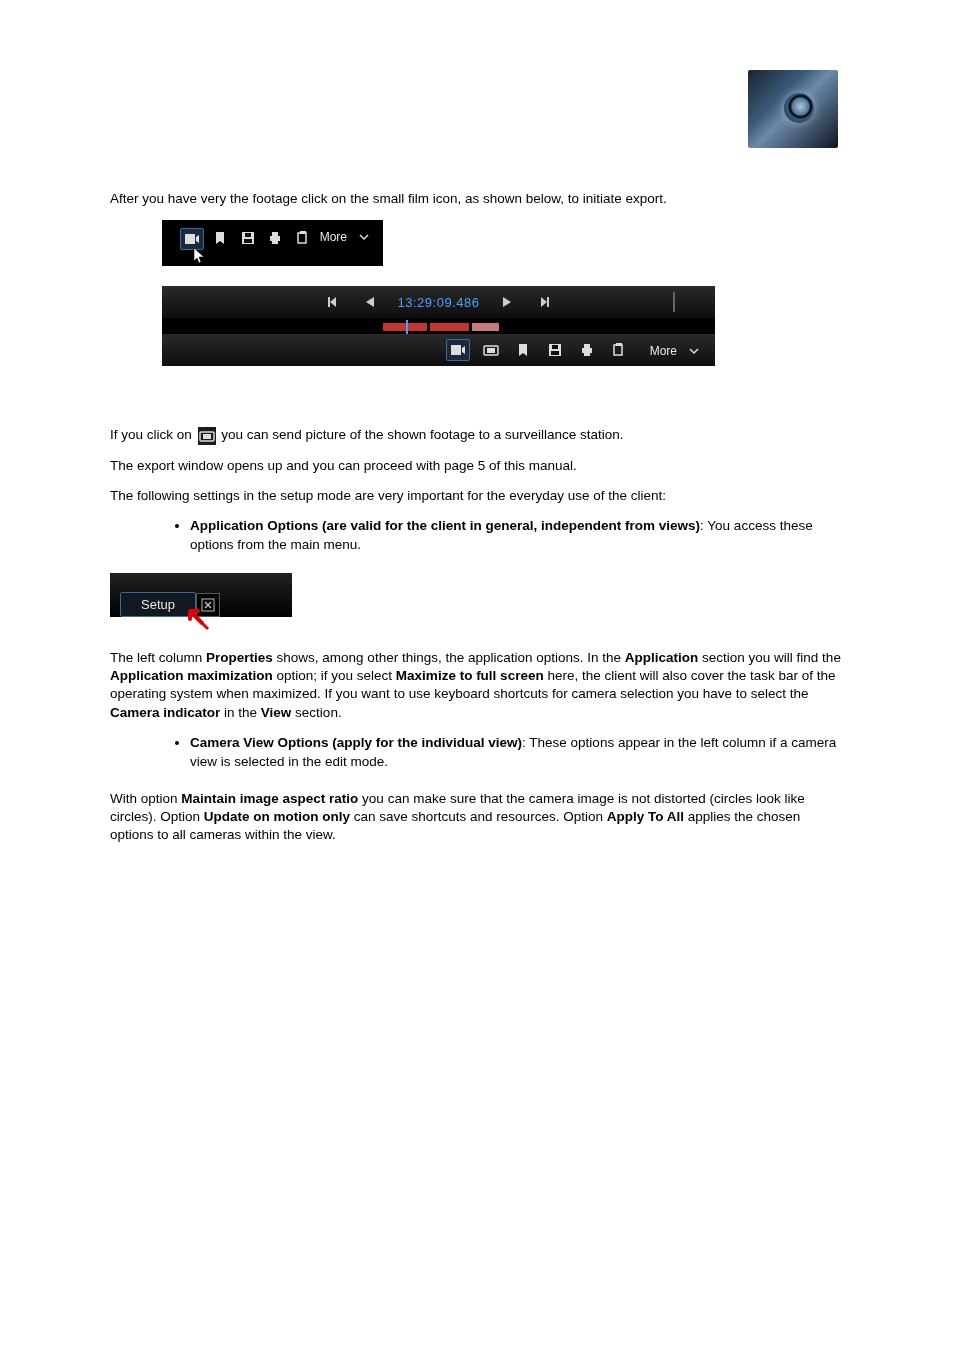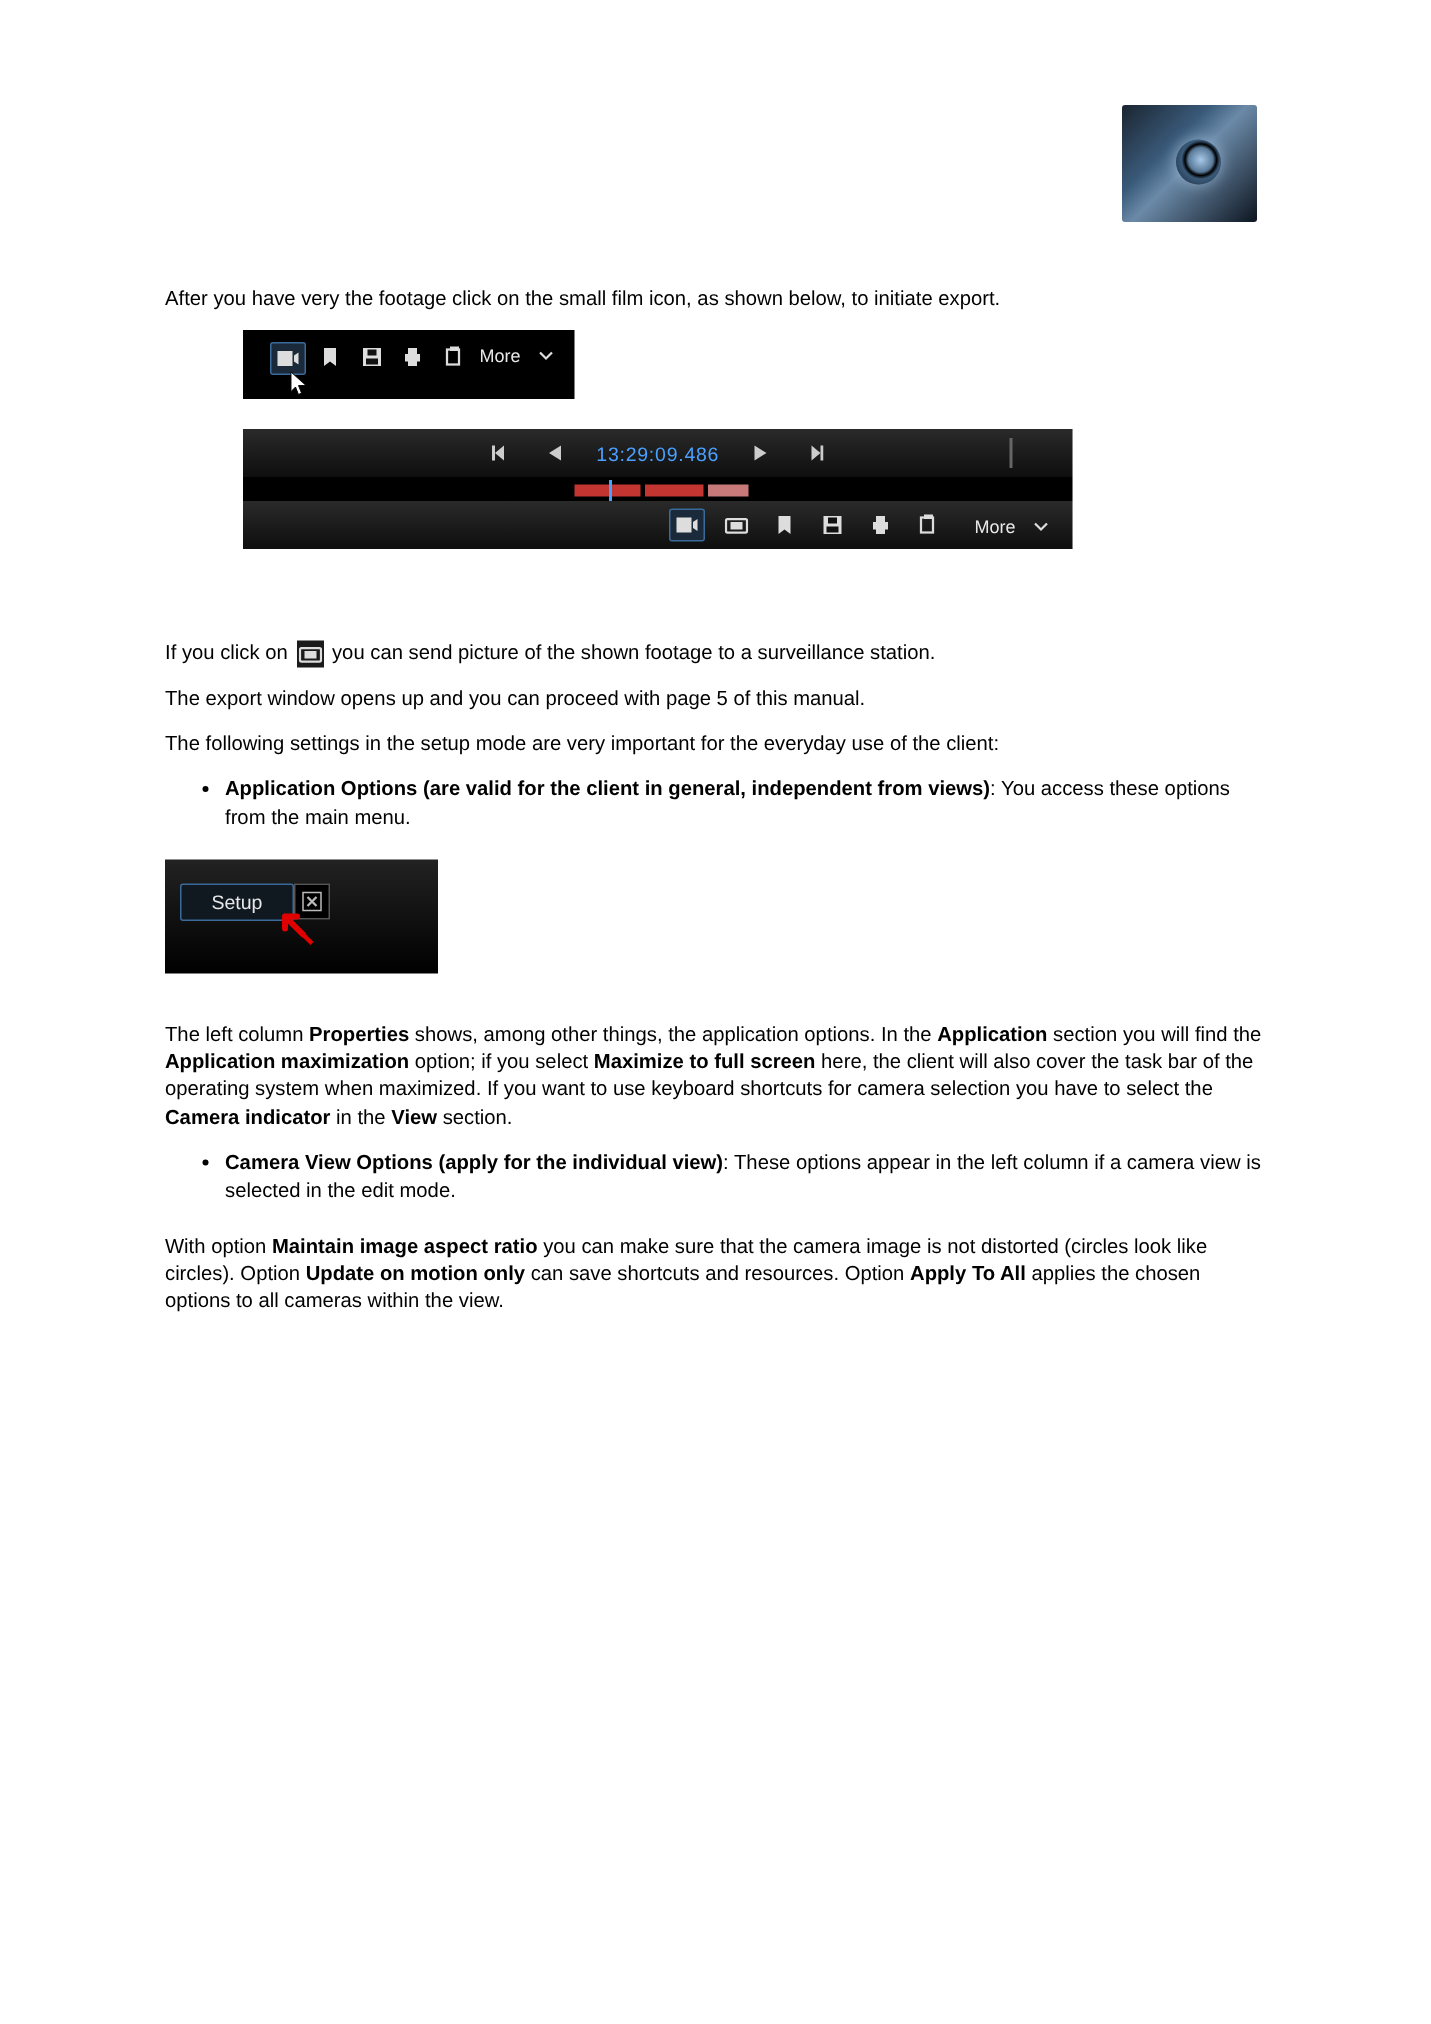--- a/index.html
+++ b/index.html
@@ -132,31 +132,31 @@
     background:#1b1b1b;
     align-items:center;justify-content:center;
     color:#ddd;font-size:11px;
     margin: 0 2px;
   }
 
   .bold-para { font-size:13.5px; line-height:1.35; }
   .bold-para b { font-weight:bold; }
 
   ul.dot { margin:6px 0 18px 40px; padding:0; }
-  ul.dot li { font-size:13.5px; line-height:1.4; margin-bottom:6px; }
+  ul.dot li { font-size:13.5px; line-height:1.4; margin-bottom:6px;margin-left:40px; }
 
   
   .setup-fig {
     width:162px;
     height:44px;
     background: linear-gradient(#222,#000);
     margin: 4px 0 0 0;
     display:flex;
-    align-items:flex-start;
-    padding:16px 10px;
+    align-items:flex-end;
+    padding:0 10px;
     position:relative;
   }
   .setup-fig .setup-btn {
     border:1px solid #3a6a9a;
     background:#101820;
     color:#e8e8e8;
     font-size:13px;
     padding:4px 20px;
     border-radius:2px;
   }

